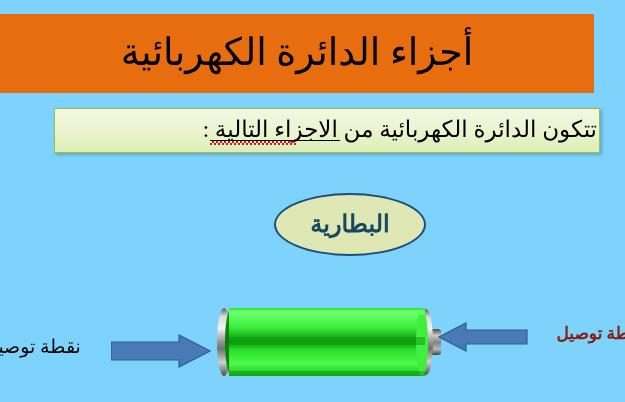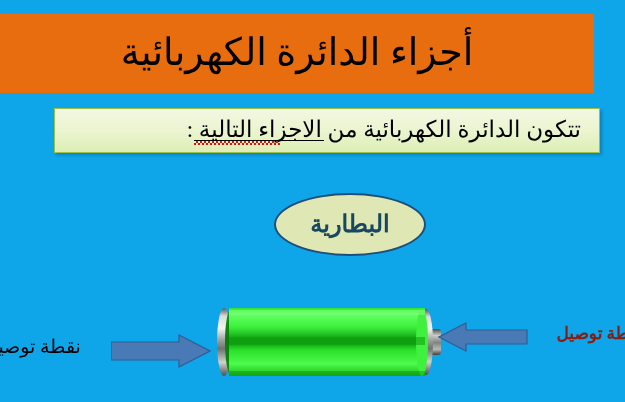--- a/index.html
+++ b/index.html
@@ -10,21 +10,21 @@
     width: 625px;
     height: 402px;
     background: #ffffff;
     font-family: "Liberation Serif", "DejaVu Serif", serif;
     overflow: hidden;
     position: relative;
   }
   .slide {
     position: absolute;
     inset: 0;
-    background: #0ea5e9;
+    background: #7dd3fc;
   }
 
   
   .title-banner {
     position: absolute;
     left: 0;
     top: 14px;
     width: 594px;
     height: 79px;
     background: #e86d0e;
@@ -56,21 +56,21 @@
     box-shadow: 2px 2px 3px rgba(0,0,0,0.22);
     display: flex;
     align-items: center;
     justify-content: flex-start;
     overflow: hidden;
   }
   .intro-text-wrap {
     position: relative;
     white-space: nowrap;
     direction: rtl;
-    padding-right: 20px;
+    padding-right: 4px;
     margin-right: -2px;
   }
   .intro-text {
     color: #000000;
     font-size: 23px;
     line-height: 1.15;
     font-family: "Liberation Serif", "DejaVu Serif", serif;
   }
   
   .squiggle {

